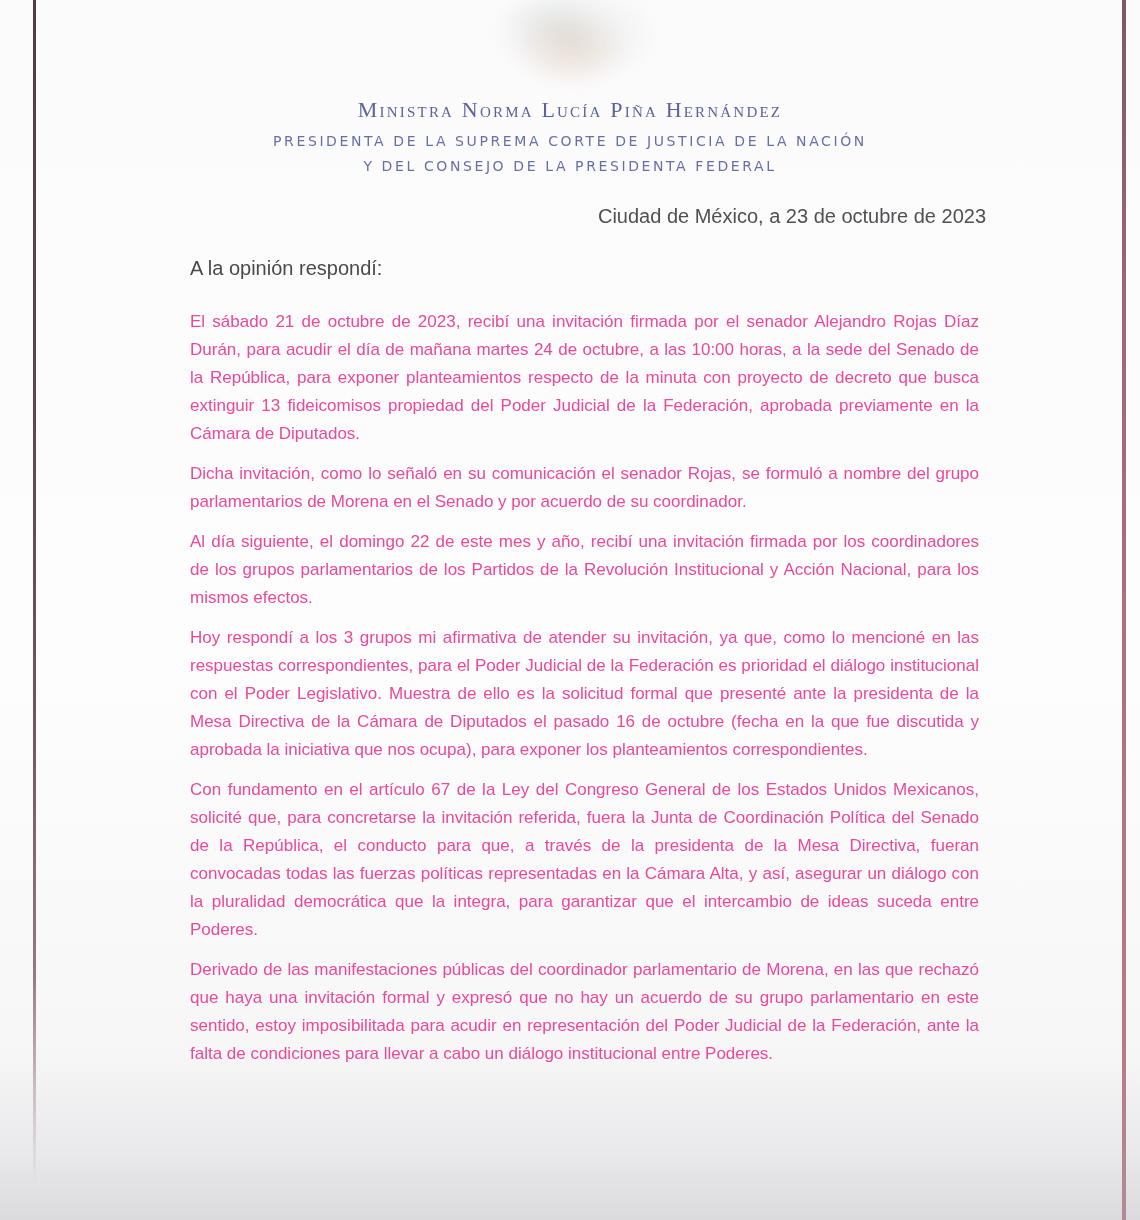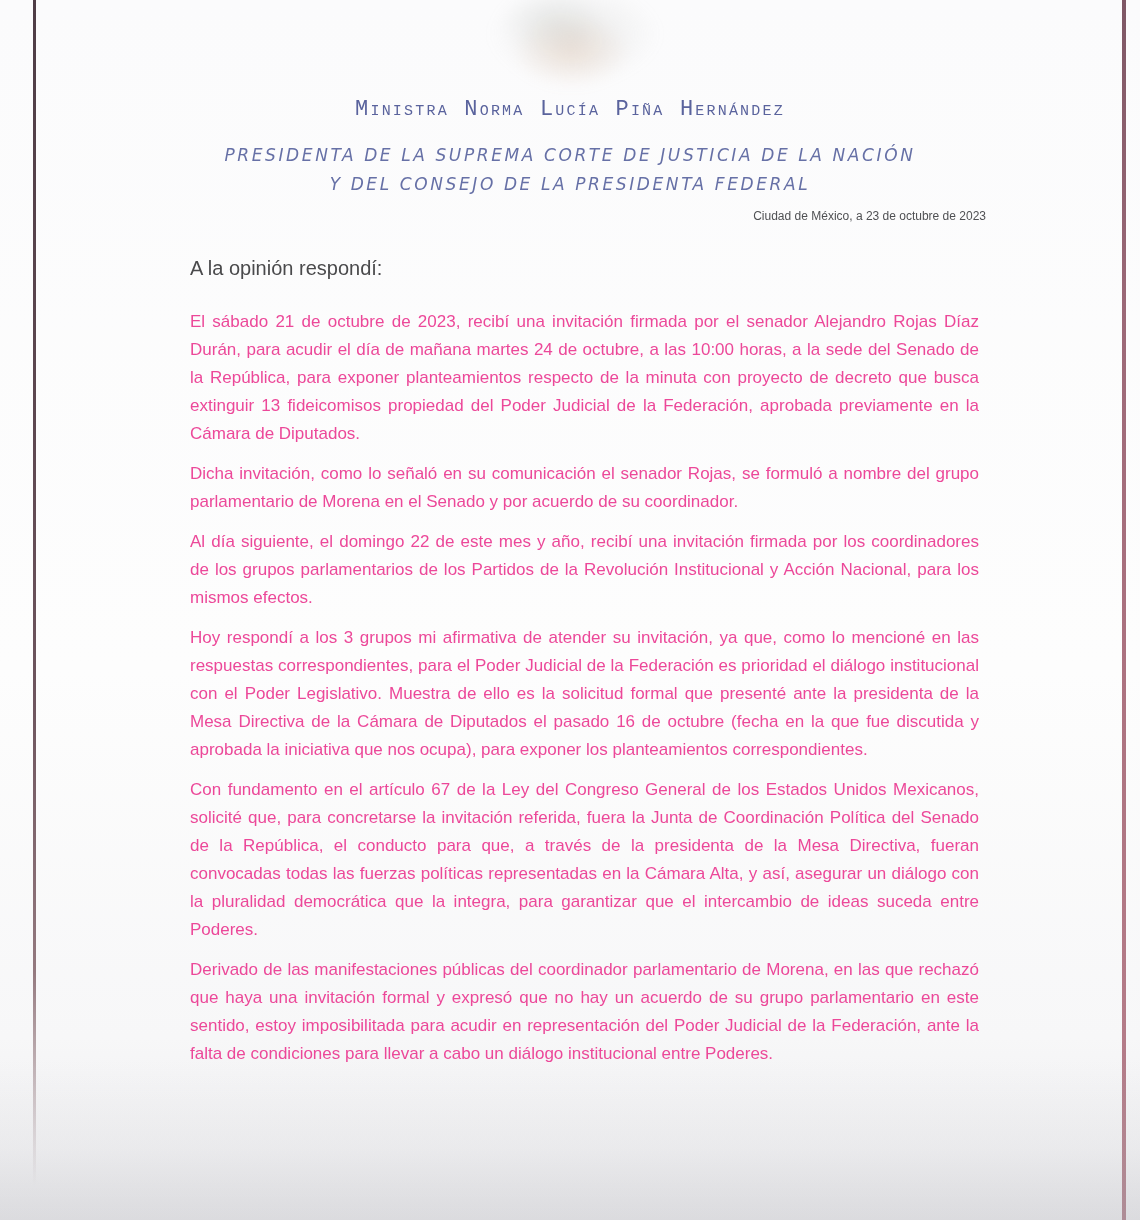--- a/index.html
+++ b/index.html
@@ -38,45 +38,44 @@
       radial-gradient(ellipse 40% 40% at 38% 35%, rgba(160,170,160,0.14), rgba(160,170,160,0) 70%);
     filter: blur(6px);
     border-radius: 50%;
   }
 
   .letterhead {
     position: absolute; left: 0; top: 97px; width: 1140px;
     text-align: center;
   }
   .letterhead-name {
-    font-family: Liberation Mono, monospace;
+    font-family: Liberation Serif, serif;
     font-variant-caps: small-caps;
     font-size: 22px;
     letter-spacing: 2.2px;
     color: #5a639d;
-    margin: 0 0 23px 0;
+    margin: 0 0 10px 0;
     font-weight: 500;
   }
   .letterhead-sub {
     font-family: "DejaVu Sans", "Liberation Sans", sans-serif;
-    font-size: 17px;
+    font-size: 14px;
     letter-spacing: 2.6px;
     color: #6670a6;
     margin: 0 0 9px 0;
     font-weight: 500;
-    font-style: italic;
   }
 
   .content {
     position: absolute; left: 190px; top: 202px; width: 796px;
     color: #4b4b4d;
   }
   .dateline {
     text-align: right;
-    font-size: 12px;
+    font-size: 20px;
     color: #4f5053;
     margin: 0 0 24px 0;
     line-height: 28px;
   }
   .salutation {
     font-size: 20px;
     color: #4a4a4c;
     margin: 0 0 26px 0;
     line-height: 28px;
   }
@@ -102,21 +101,21 @@
     <div class="letterhead-name">Ministra Norma Lucía Piña Hernández</div>
     <div class="letterhead-sub">PRESIDENTA DE LA SUPREMA CORTE DE JUSTICIA DE LA NACIÓN</div>
     <div class="letterhead-sub">Y DEL CONSEJO DE LA PRESIDENTA FEDERAL</div>
   </div>
 
   <div class="content">
     <div class="dateline">Ciudad de México, a 23 de octubre de 2023</div>
     <div class="salutation">A la opinión respondí:</div>
     <div class="paragraphs">
         <p>El sábado 21 de octubre de 2023, recibí una invitación firmada por el senador Alejandro Rojas Díaz Durán, para acudir el día de mañana martes 24 de octubre, a las 10:00 horas, a la sede del Senado de la República, para exponer planteamientos respecto de la minuta con proyecto de decreto que busca extinguir 13 fideicomisos propiedad del Poder Judicial de la Federación, aprobada previamente en la Cámara de Diputados.</p>
-        <p>Dicha invitación, como lo señaló en su comunicación el senador Rojas, se formuló a nombre del grupo parlamentario de Morena en el Senado y por acuerdo de su coordinador.</p>
+        <p>Dicha invitación, como lo señaló en su comunicación el senador Rojas, se formuló a nombre del grupo parlamentarios de Morena en el Senado y por acuerdo de su coordinador.</p>
         <p>Al día siguiente, el domingo 22 de este mes y año, recibí una invitación firmada por los coordinadores de los grupos parlamentarios de los Partidos de la Revolución Institucional y Acción Nacional, para los mismos efectos.</p>
         <p>Hoy respondí a los 3 grupos mi afirmativa de atender su invitación, ya que, como lo mencioné en las respuestas correspondientes, para el Poder Judicial de la Federación es prioridad el diálogo institucional con el Poder Legislativo. Muestra de ello es la solicitud formal que presenté ante la presidenta de la Mesa Directiva de la Cámara de Diputados el pasado 16 de octubre (fecha en la que fue discutida y aprobada la iniciativa que nos ocupa), para exponer los planteamientos correspondientes.</p>
         <p>Con fundamento en el artículo 67 de la Ley del Congreso General de los Estados Unidos Mexicanos, solicité que, para concretarse la invitación referida, fuera la Junta de Coordinación Política del Senado de la República, el conducto para que, a través de la presidenta de la Mesa Directiva, fueran convocadas todas las fuerzas políticas representadas en la Cámara Alta, y así, asegurar un diálogo con la pluralidad democrática que la integra, para garantizar que el intercambio de ideas suceda entre Poderes.</p>
         <p>Derivado de las manifestaciones públicas del coordinador parlamentario de Morena, en las que rechazó que haya una invitación formal y expresó que no hay un acuerdo de su grupo parlamentario en este sentido, estoy imposibilitada para acudir en representación del Poder Judicial de la Federación, ante la falta de condiciones para llevar a cabo un diálogo institucional entre Poderes.</p>
       </div>
   </div>
 
   <div class="scan-shadow-bottom"></div>
 </div>
 

